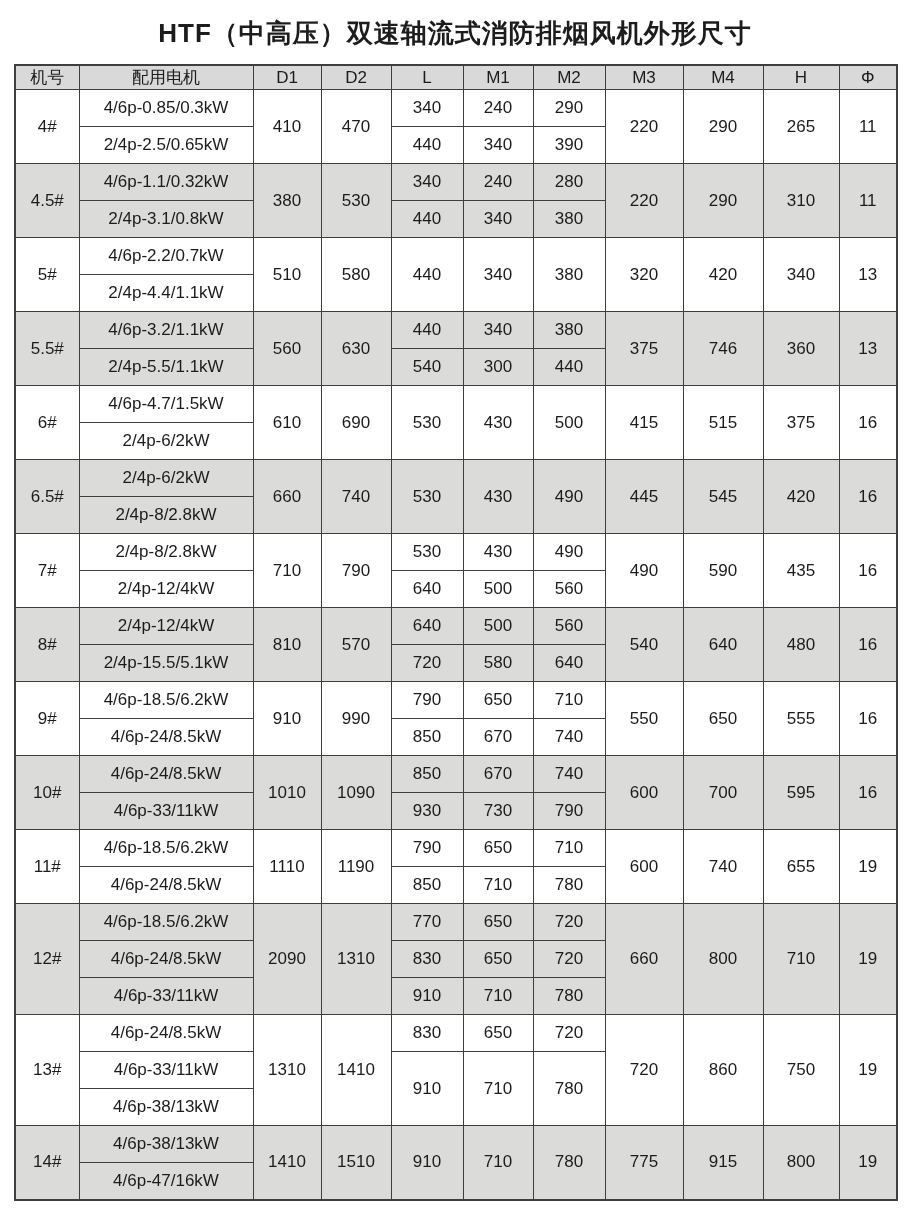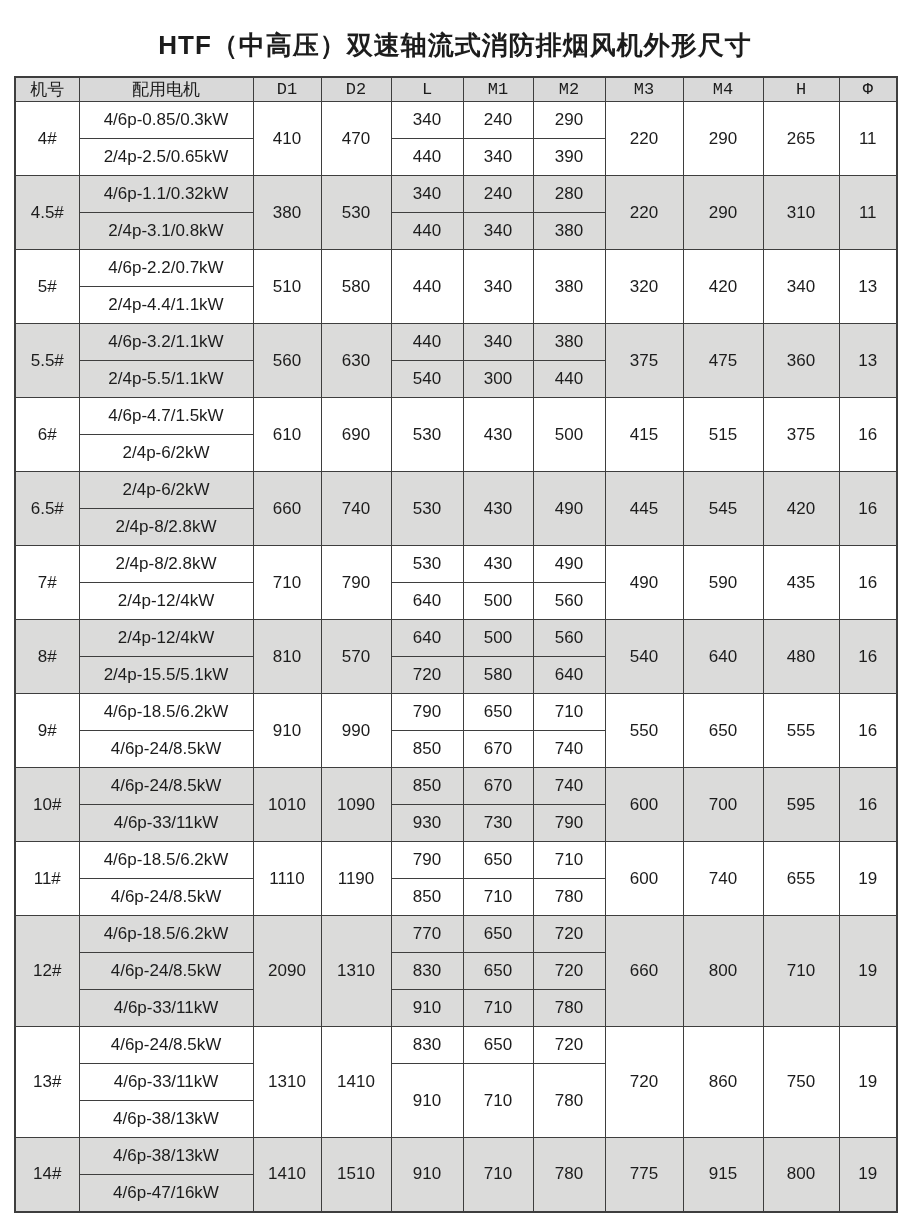--- a/index.html
+++ b/index.html
@@ -14,21 +14,21 @@
     width: 910px; height: 1217px;
     background: #ffffff;
     font-family: "Liberation Sans", "DejaVu Sans", sans-serif;
     color: var(--text);
   }
   .page-title {
     text-align: center;
     font-size: 26px;
     font-weight: 700;
     letter-spacing: 1px;
-    padding: 28px 0 13px 0;
+    padding: 16px 0 13px 0;
   }
   table.spec {
     border-collapse: collapse;
     table-layout: fixed;
     margin-left: 14px;
     width: 882px;
     border: 2px solid var(--border);
   }
   th, td {
     border: 1px solid var(--border);
@@ -36,21 +36,20 @@
     vertical-align: middle;
     font-size: 17px;
     font-weight: 400;
     padding: 0;
     overflow: hidden;
     white-space: nowrap;
   }
   thead th {
     background: var(--header-bg);
     height: 16px;
-    font-family: Liberation Mono, monospace;
   }
   tbody td { height: 37px; background: #ffffff; }
   tr.shaded td { background: var(--shaded-bg); }
   col.c-model  { width: 64px; }
   col.c-motor  { width: 174px; }
   col.c-d1     { width: 68px; }
   col.c-d2     { width: 70px; }
   col.c-l      { width: 72px; }
   col.c-m1     { width: 70px; }
   col.c-m2     { width: 72px; }
@@ -150,21 +149,21 @@
       </tr>
       <tr class="shaded">
         <td rowspan="2">5.5#</td>
         <td>4/6p-3.2/1.1kW</td>
         <td rowspan="2">560</td>
         <td rowspan="2">630</td>
         <td>440</td>
         <td>340</td>
         <td>380</td>
         <td rowspan="2">375</td>
-        <td rowspan="2">475</td>
+        <td rowspan="2">746</td>
         <td rowspan="2">360</td>
         <td rowspan="2">13</td>
       </tr>
       <tr class="shaded">
         <td>2/4p-5.5/1.1kW</td>
         <td>540</td>
         <td>300</td>
         <td>440</td>
       </tr>
       <tr>

